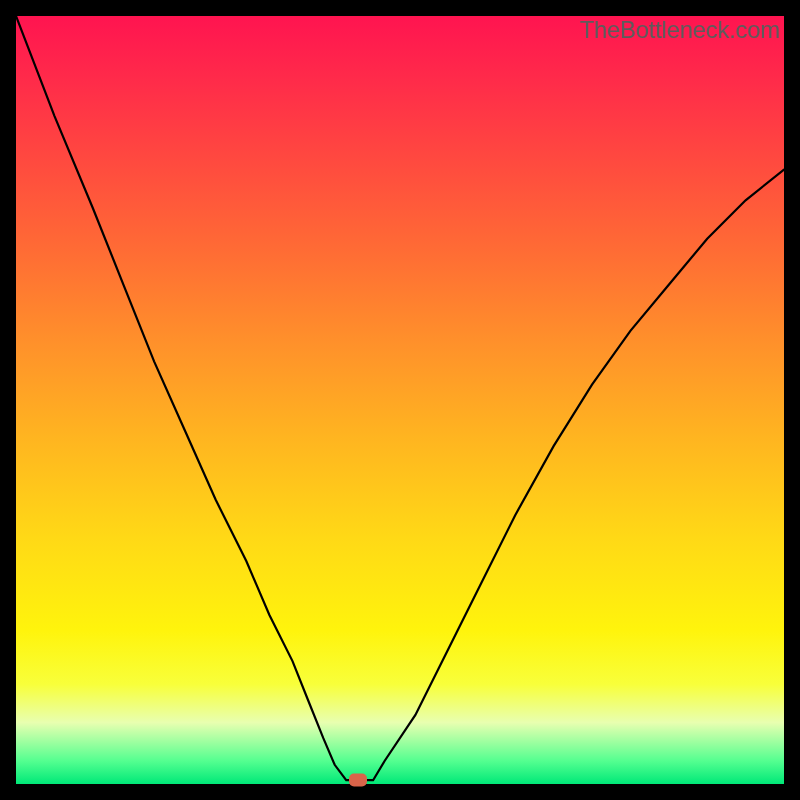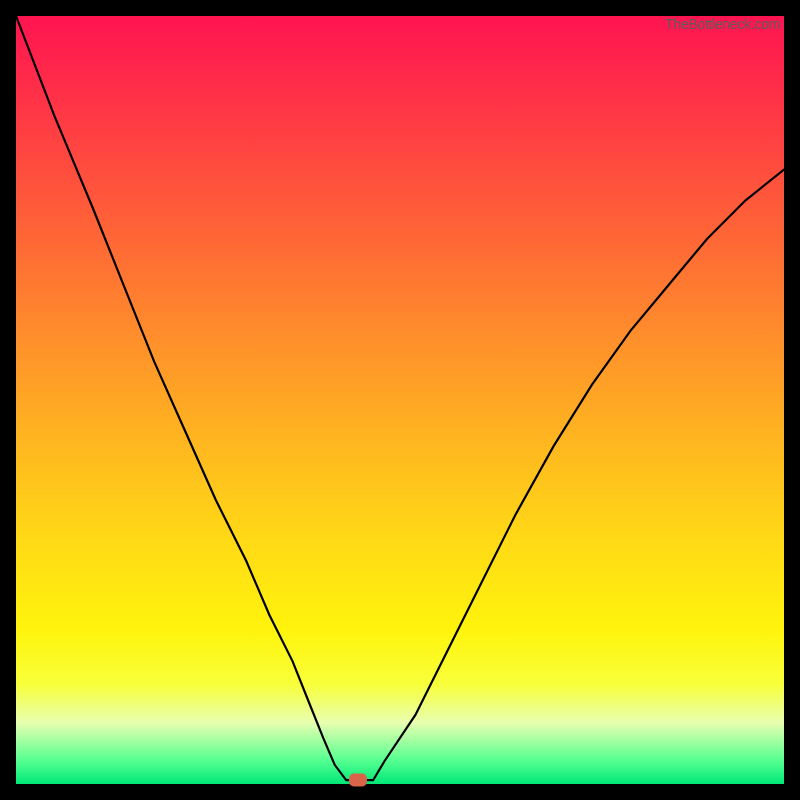--- a/index.html
+++ b/index.html
@@ -29,21 +29,21 @@
       #e8ffb0 92%,
       #54ff90 97%,
       #00e878 100%
     );
   }
   .watermark {
     position: absolute;
     top: 0px;
     right: 4px;
     font-family: Arial, Helvetica, sans-serif;
-    font-size: 14px;
+    font-size: 24px;
     font-weight: 500;
     color: #5c5c5c;
     letter-spacing: -0.3px;
     user-select: none;
   }
   .curve {
     position: absolute;
     left: 0; top: 0;
     width: 768px;
     height: 768px;

